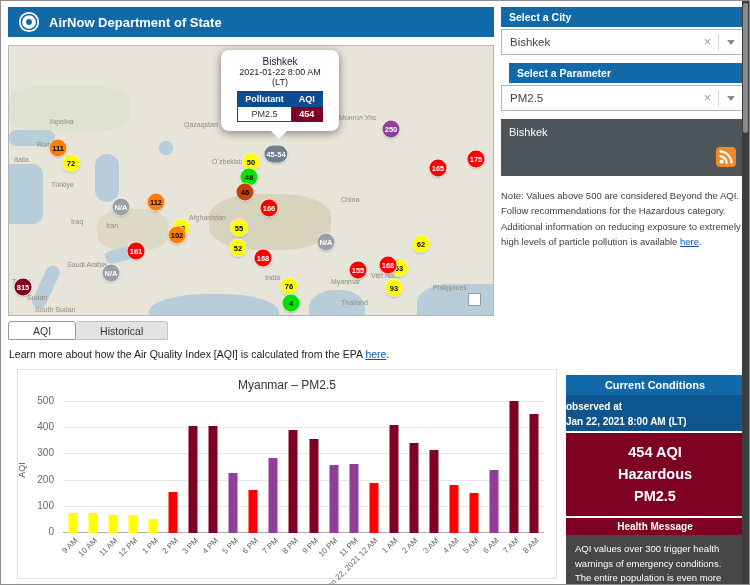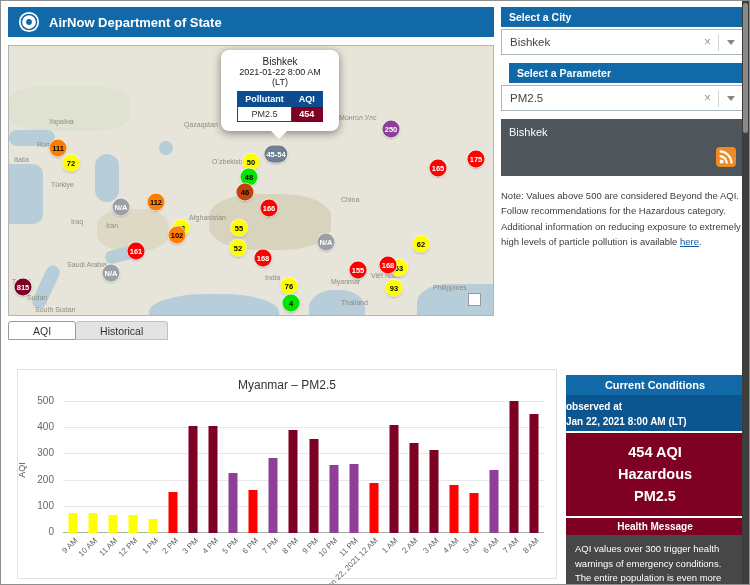--- a/index.html
+++ b/index.html
@@ -239,20 +239,23 @@
     </div>
 
     <div id="map-control"></div>
   </div>
 
   <div id="tabs">
       <div class="tab active">AQI</div>
       <div class="tab">Historical</div>
     </div>
 
+  <div id="learn-more">
+    <span>Learn more about how the Air Quality Index [AQI] is calculated from the EPA </span><a class="link">here</a><span>.</span>
+  </div>
 
   <div id="chart">
     <div id="chart-title">Myanmar – PM2.5</div>
     <div id="ylabel">AQI</div>
     <div id="yticks">
         <div class="ytick" style="bottom: 0%;">0</div>
         <div class="ytick" style="bottom: 20%;">100</div>
         <div class="ytick" style="bottom: 40%;">200</div>
         <div class="ytick" style="bottom: 60%;">300</div>
         <div class="ytick" style="bottom: 80%;">400</div>

